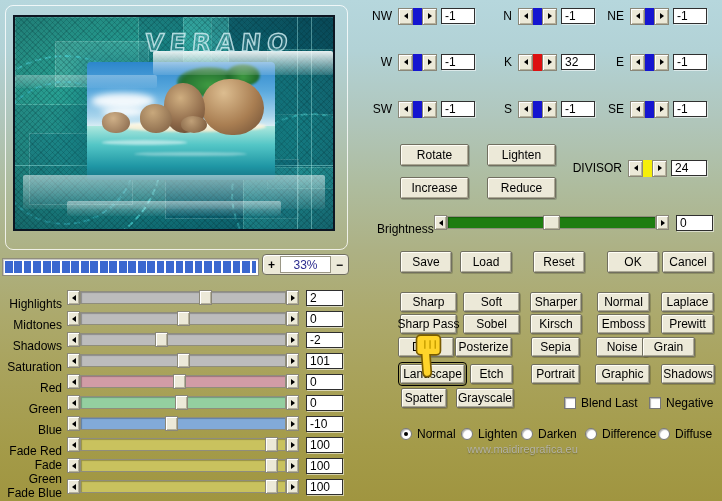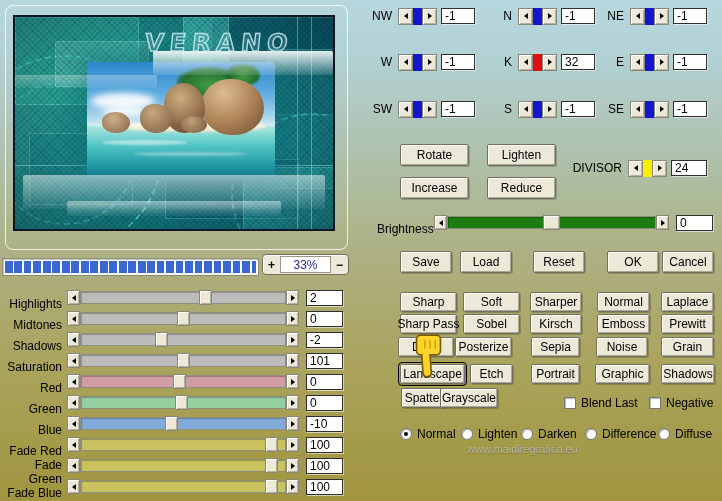--- a/index.html
+++ b/index.html
@@ -449,30 +449,30 @@
   <div class="btn abs" style="left:400px;top:314px;width:55px;height:18px">Sharp Pass</div>
   <div class="btn abs" style="left:463px;top:314px;width:55px;height:18px">Sobel</div>
   <div class="btn abs" style="left:530px;top:314px;width:50px;height:18px">Kirsch</div>
   <div class="btn abs" style="left:597px;top:314px;width:51px;height:18px">Emboss</div>
   <div class="btn abs" style="left:661px;top:314px;width:51px;height:18px">Prewitt</div>
 
   <div class="btn abs" style="left:398px;top:337px;width:54px;height:18px">Draw</div>
   <div class="btn abs" style="left:455px;top:337px;width:55px;height:18px">Posterize</div>
   <div class="btn abs" style="left:531px;top:337px;width:47px;height:18px">Sepia</div>
   <div class="btn abs" style="left:596px;top:337px;width:50px;height:18px">Noise</div>
-  <div class="btn abs" style="left:661px;top:337px;width:51px;height:18px">Grain</div>
+  <div class="btn abs" style="left:642px;top:337px;width:51px;height:18px">Grain</div>
 
   <div class="btn focused abs" style="left:400px;top:364px;width:63px;height:18px">Landscape</div>
   <div class="btn abs" style="left:470px;top:364px;width:41px;height:18px">Etch</div>
   <div class="btn abs" style="left:531px;top:364px;width:47px;height:18px">Portrait</div>
   <div class="btn abs" style="left:595px;top:364px;width:53px;height:18px">Graphic</div>
   <div class="btn abs" style="left:661px;top:364px;width:52px;height:18px">Shadows</div>
 
   <div class="btn abs" style="left:401px;top:388px;width:44px;height:18px">Spatter</div>
-  <div class="btn abs" style="left:440px;top:388px;width:56px;height:18px">Grayscale</div>
+  <div class="btn abs" style="left:456px;top:388px;width:56px;height:18px">Grayscale</div>
 
   <svg class="cursor-hand abs" viewBox="0 0 32 48">
     <path d="M8 3 h15 a4 4 0 0 1 4 4 v11 a4 4 0 0 1 -4 4 h-6 l1.2 17 a4 4 0 0 1 -7.9 .8 L9 22 H8 a4 4 0 0 1 -4 -4 V7 a4 4 0 0 1 4 -4 z" fill="#ffd42a" stroke="#7a5c00" stroke-width="1.6"></path>
     <path d="M12 8 v8 M17 8 v8 M22 8 v8" stroke="#c9a000" stroke-width="1.4" fill="none"></path>
   </svg>
 
   <div class="cgroup" style="left:564px;top:396px">
     <span class="cb"></span>
     <span>Blend Last</span>
   </div>

